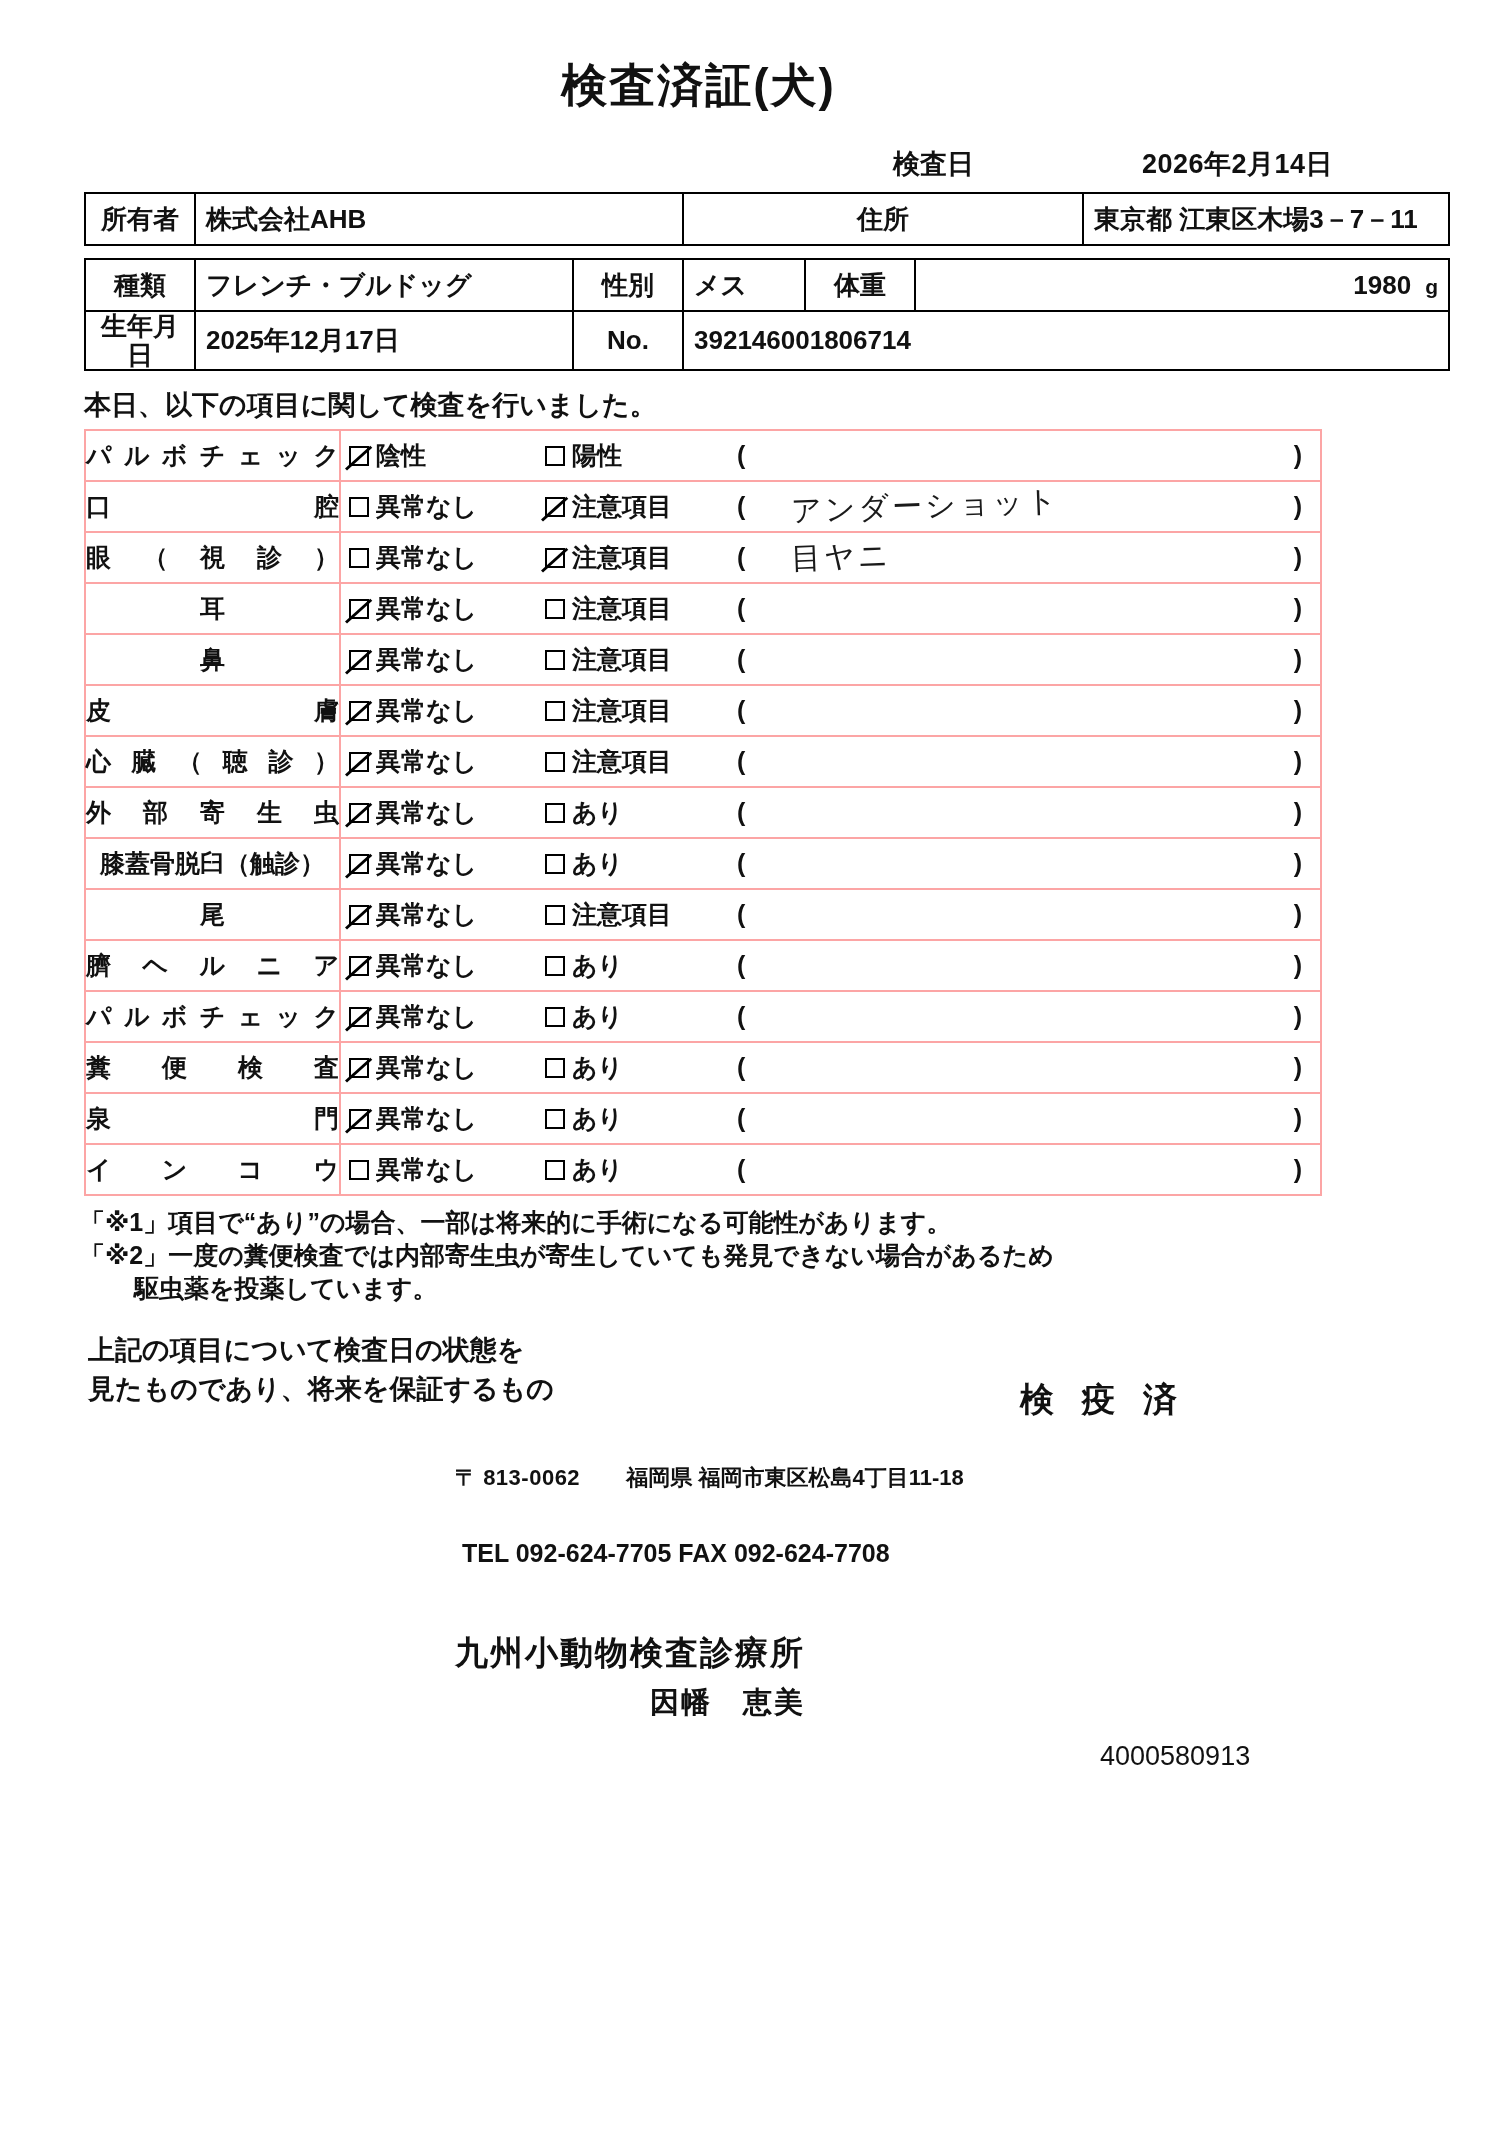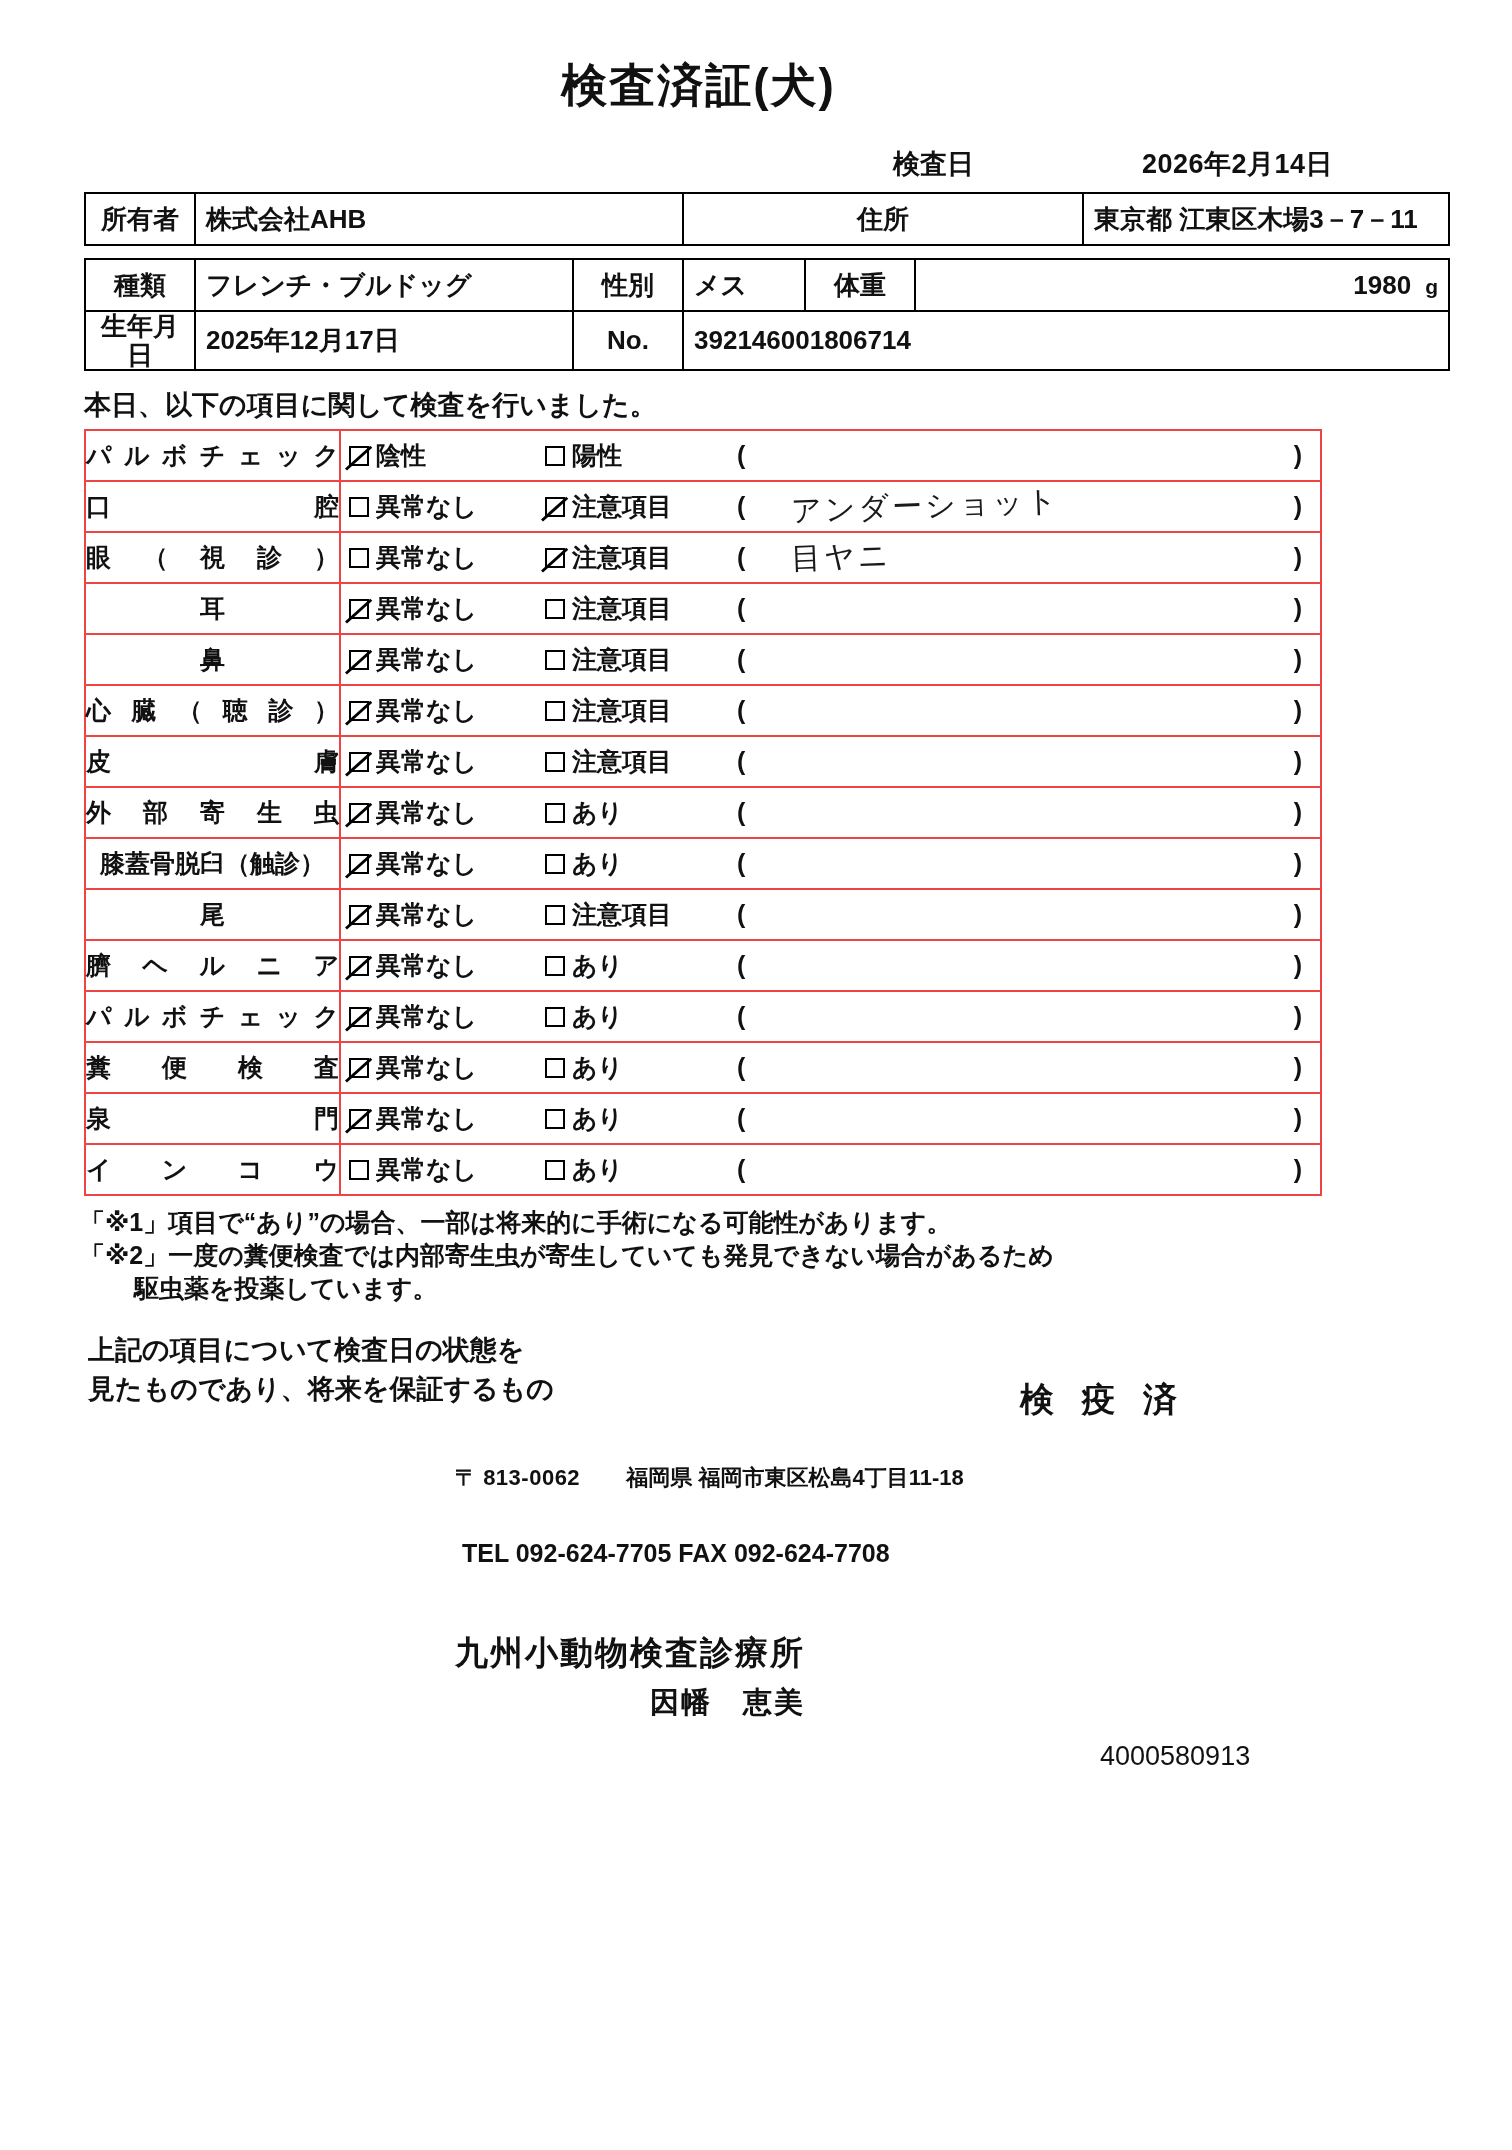--- a/index.html
+++ b/index.html
@@ -90,21 +90,21 @@
   .exam-wrap {
     margin: 0 64px 0 84px;
     position: relative;
   }
   table.exam {
     border-collapse: collapse;
     width: 1238px;
     table-layout: fixed;
   }
   table.exam td {
-    border: 2px solid #ef4444;
+    border: 2px solid #fca5a5;
     height: 49px;
     font-size: 25px;
     font-weight: 700;
     vertical-align: middle;
     padding: 0;
     line-height: 1;
   }
   td.ex-name {
     width: 253px;
     padding: 0 6px;
@@ -417,40 +417,40 @@
                   <span>注意項目</span>
                 </div>
                 <div class="paren">
                   <span class="pl">(</span>
                   <span>)</span>
                 </div>
               </div>
             </td>
           </tr>
           <tr>
+            <td class="ex-name">皮　　　　膚</td>
+            <td class="ex-opts">
+              <div class="opts-row">
+                <div class="opt o1">
+                  <span class="box checked"></span>
+                  <span>異常なし</span>
+                </div>
+                <div class="opt o2">
+                  <span class="box"></span>
+                  <span>注意項目</span>
+                </div>
+                <div class="paren">
+                  <span class="pl">(</span>
+                  <span>)</span>
+                </div>
+              </div>
+            </td>
+          </tr>
+          <tr>
             <td class="ex-name">心臓（聴診）</td>
-            <td class="ex-opts">
-              <div class="opts-row">
-                <div class="opt o1">
-                  <span class="box checked"></span>
-                  <span>異常なし</span>
-                </div>
-                <div class="opt o2">
-                  <span class="box"></span>
-                  <span>注意項目</span>
-                </div>
-                <div class="paren">
-                  <span class="pl">(</span>
-                  <span>)</span>
-                </div>
-              </div>
-            </td>
-          </tr>
-          <tr>
-            <td class="ex-name">皮　　　　膚</td>
             <td class="ex-opts">
               <div class="opts-row">
                 <div class="opt o1">
                   <span class="box checked"></span>
                   <span>異常なし</span>
                 </div>
                 <div class="opt o2">
                   <span class="box"></span>
                   <span>注意項目</span>
                 </div>

